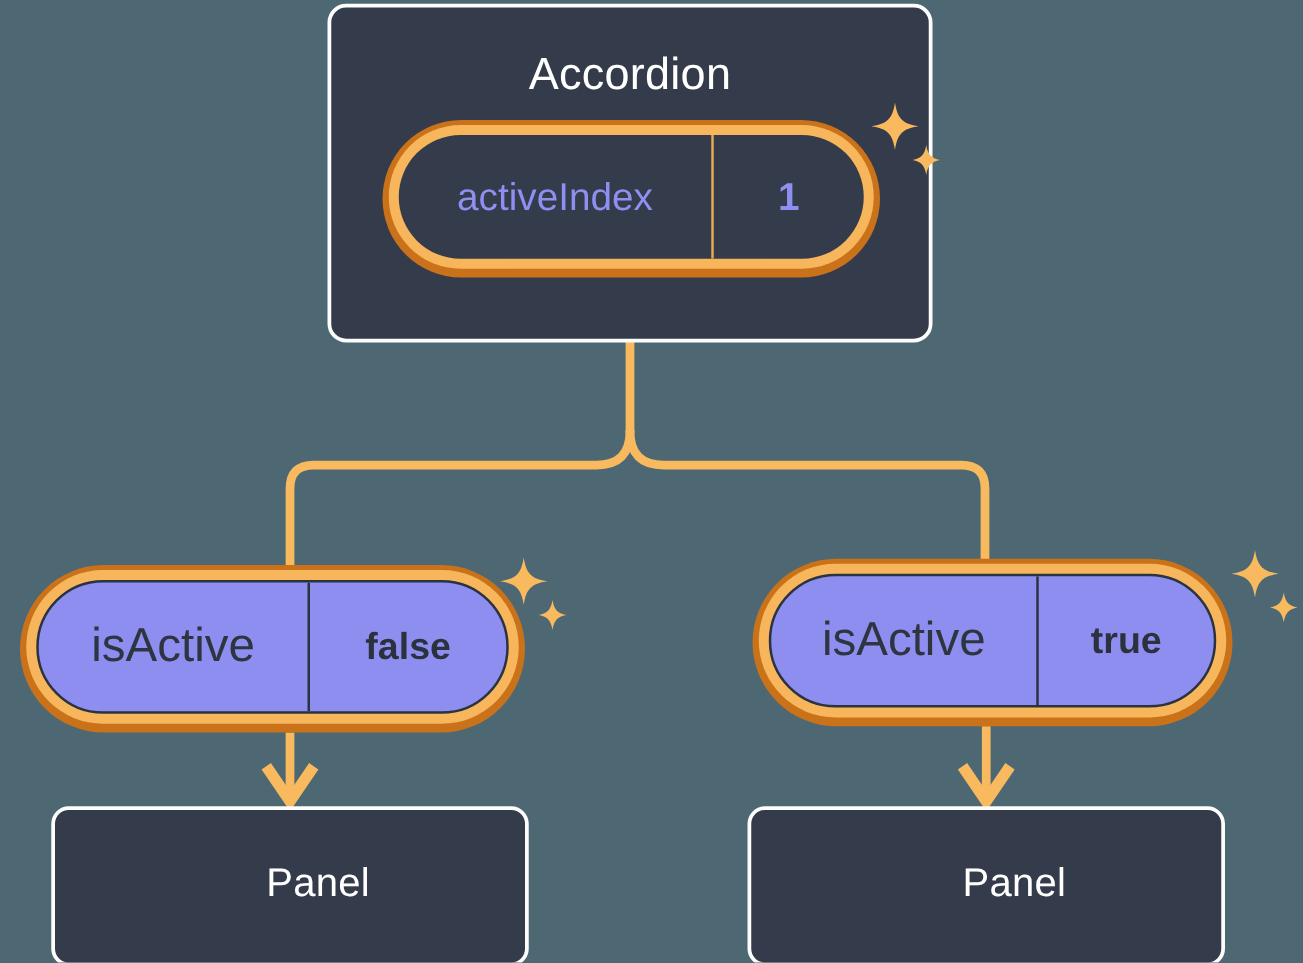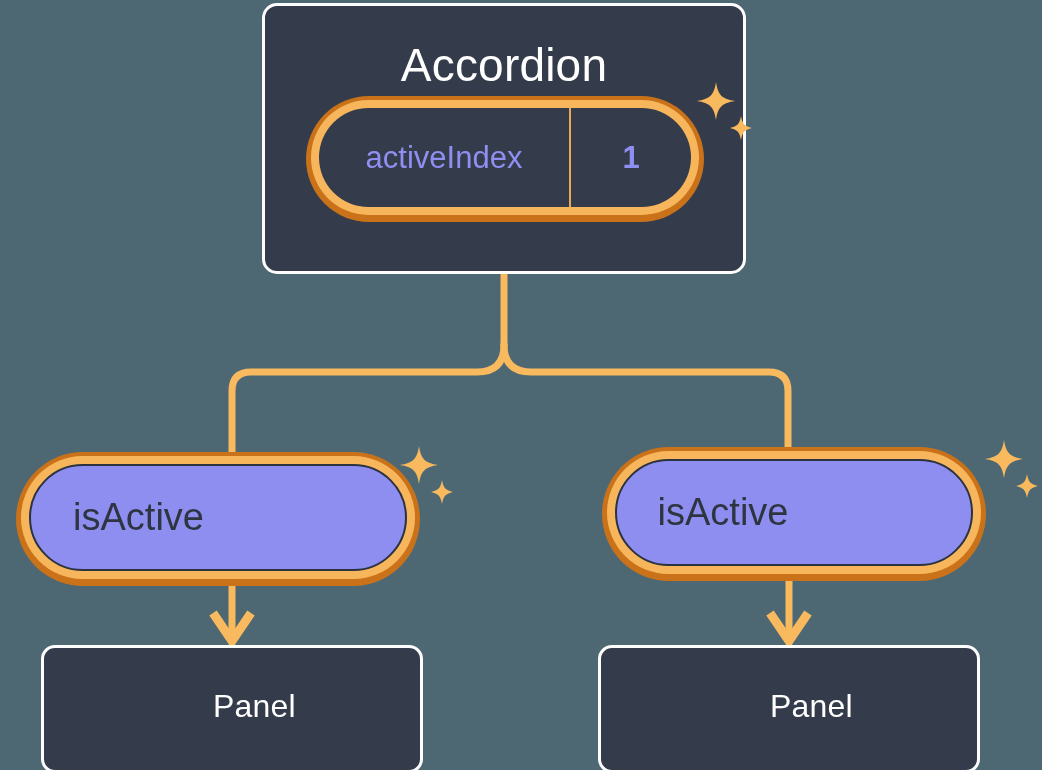--- a/index.html
+++ b/index.html
@@ -32,21 +32,21 @@
   
   .card {
     position: absolute;
     background: #343b4a;
     border: 3px solid #fdfdfd;
     border-radius: 15px;
     box-sizing: border-box;
   }
   .card-title {
     color: #ffffff;
-    font-size: 46px;
+    font-size: 36px;
     font-weight: 400;
     letter-spacing: 0.2px;
     text-align: center;
     white-space: nowrap;
   }
 
   #accordion-card {
     left: 262px;
     top: 3px;
     width: 484px;
@@ -215,37 +215,39 @@
   <svg class="sparkle" style="left:694px; top:82px;" width="62" height="66" viewBox="0 0 62 66">
     <path d="M22 0 C24 13 28 17 41 19 C28 21 24 25 22 38 C20 25 16 21 3 19 C16 17 20 13 22 0 Z" fill="#f8b95f"></path>
     <path d="M47 34 C48.4 42 50.8 44.4 58 46 C50.8 47.6 48.4 50 47 58 C45.6 50 43.2 47.6 36 46 C43.2 44.4 45.6 42 47 34 Z" fill="#f8b95f"></path>
   </svg>
 
   <div class="pill-wrap pill-purple" id="pill-isactive-left">
     <div class="pill-outer"></div>
     <div class="pill-mid"></div>
     <div class="pill-body">
       <span class="pill-key">isActive</span>
+      <span class="pill-val">false</span>
     </div>
   </div>
 
   <svg class="sparkle" style="left:397px; top:444px;" width="62" height="66" viewBox="0 0 62 66">
     <path d="M22 2 C24 15 28 19 41 21 C28 23 24 27 22 40 C20 27 16 23 3 21 C16 19 20 15 22 2 Z" fill="#f8b95f"></path>
     <path d="M45 36 C46.4 44 48.8 46.4 56 48 C48.8 49.6 46.4 52 45 60 C43.6 52 41.2 49.6 34 48 C41.2 46.4 43.6 44 45 36 Z" fill="#f8b95f"></path>
   </svg>
 
   <div class="card panel-card" id="panel-left">
     <div class="card-title">Panel</div>
   </div>
 
   <div class="pill-wrap pill-purple" id="pill-isactive-right">
     <div class="pill-outer"></div>
     <div class="pill-mid"></div>
     <div class="pill-body">
       <span class="pill-key">isActive</span>
+      <span class="pill-val">true</span>
     </div>
   </div>
 
   <svg class="sparkle" style="left:982px; top:438px;" width="62" height="66" viewBox="0 0 62 66">
     <path d="M22 2 C24 15 28 19 41 21 C28 23 24 27 22 40 C20 27 16 23 3 21 C16 19 20 15 22 2 Z" fill="#f8b95f"></path>
     <path d="M45 36 C46.4 44 48.8 46.4 56 48 C48.8 49.6 46.4 52 45 60 C43.6 52 41.2 49.6 34 48 C41.2 46.4 43.6 44 45 36 Z" fill="#f8b95f"></path>
   </svg>
 
   <div class="card panel-card" id="panel-right">
     <div class="card-title">Panel</div>

